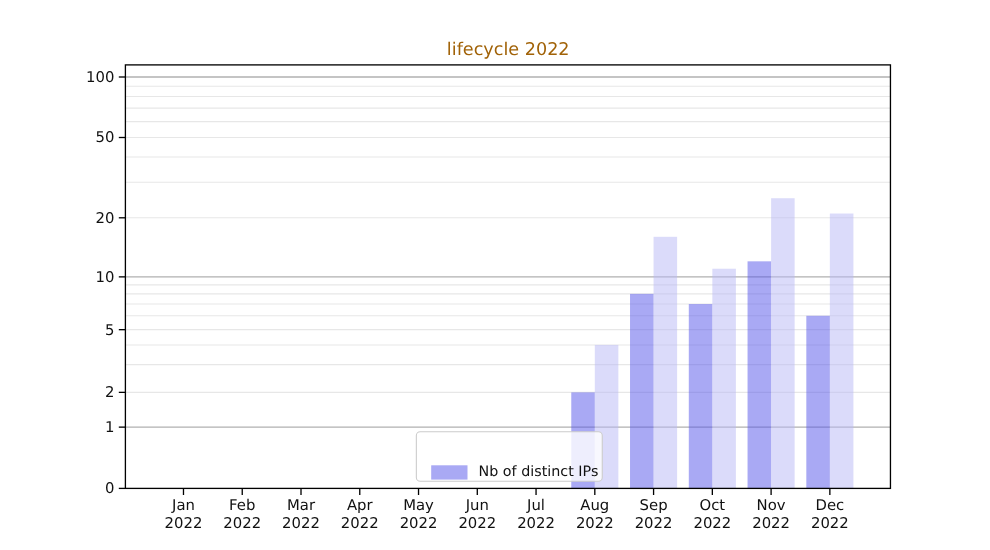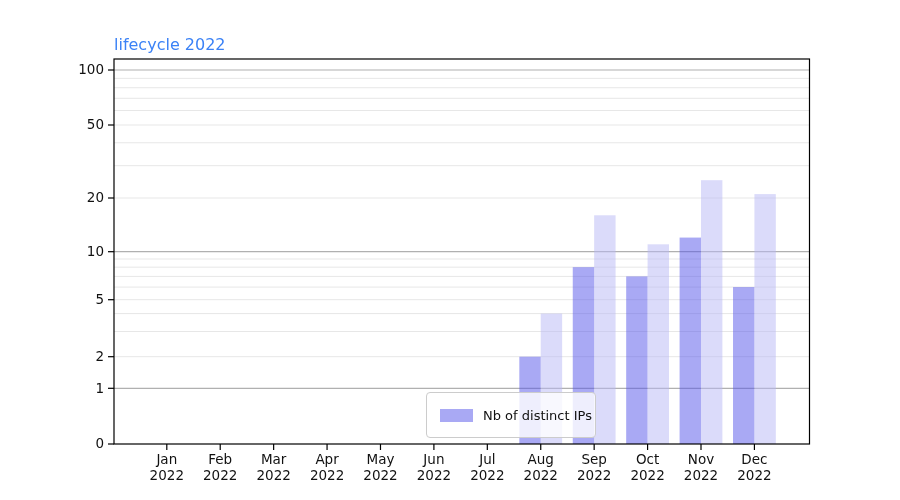--- a/index.html
+++ b/index.html
@@ -3,29 +3,28 @@
 <meta charset="utf-8">
 <style>
   html,body{margin:0;padding:0;background:#ffffff;}
   .figure{
     position:relative;width:900px;height:500px;background:#ffffff;
     font-family:"DejaVu Sans", sans-serif;overflow:hidden;
   }
   .figure svg{position:absolute;left:0;top:0;}
   .chart-title{
     position:absolute;left:114px;top:35px;width:696px;
-    font-size:16px;color:#3b82f6;
+    text-align:center;font-size:16px;color:#a16207;
   }
   .legend{
     position:absolute;left:378px;top:392px;width:170px;height:46px;
     background:rgba(255,255,255,0.8);
     border:1px solid #cccccc;border-radius:4px;
-    display:flex;flex-direction:row;justify-content:space-between;gap:5px;
+    display:flex;flex-direction:column;justify-content:flex-end;gap:5px;
     box-sizing:border-box;
-    margin-left:48px;
   }
   .legend-row{display:flex;align-items:center;}
   .legend-patch{width:33px;height:13px;margin-left:13px;flex:0 0 auto;}
   .legend-label{margin-left:10px;font-size:13px;color:#111111;white-space:nowrap;}
 </style>
 </head>
 <body>
 
 <div class="figure">
   <svg id="chart" width="900" height="500" viewBox="0 0 900 500">

